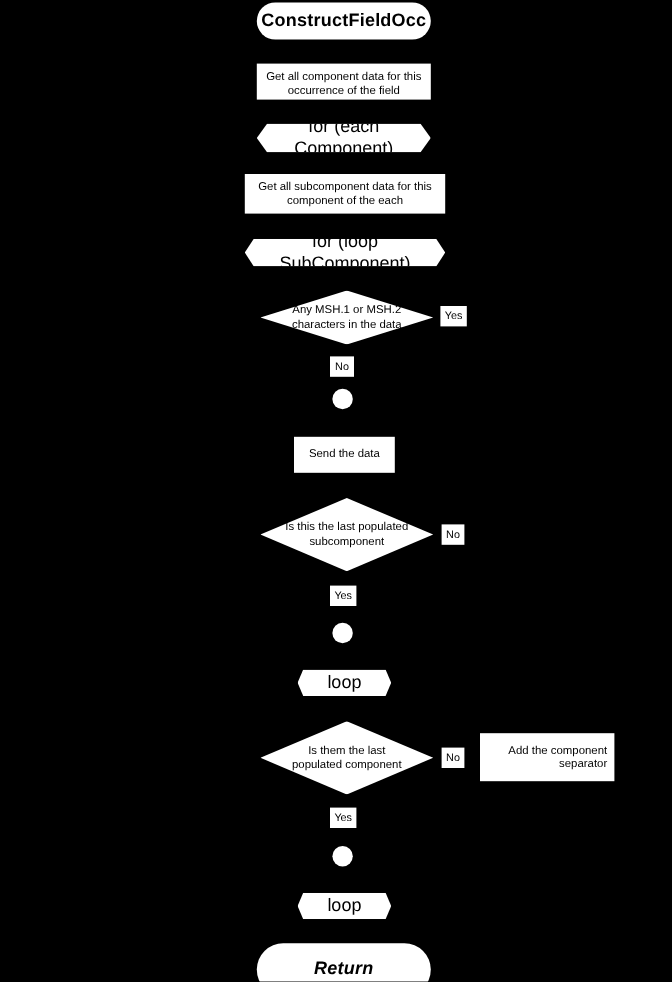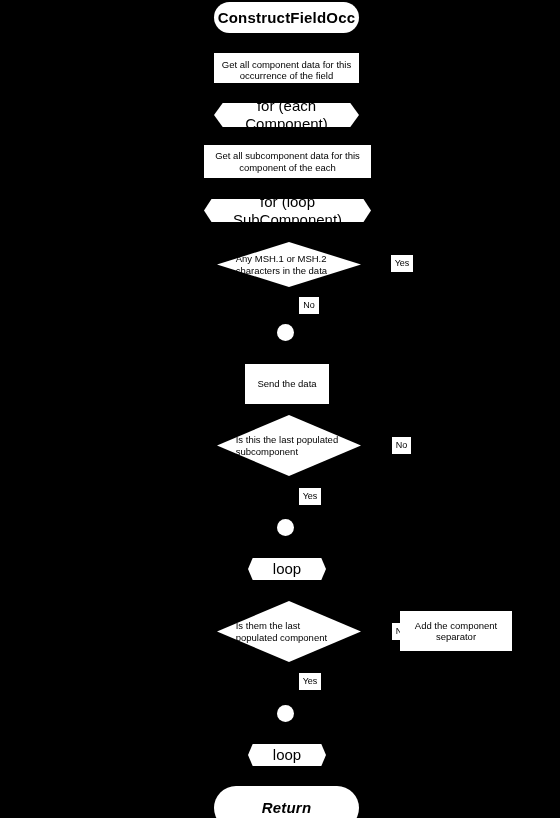--- a/index.html
+++ b/index.html
@@ -64,40 +64,39 @@
     left: 0; top: 0;
     width: 100%;
     height: 100%;
     background: #ffffff;
     clip-path: polygon(50% 0%, 100% 50%, 50% 100%, 0% 50%);
   }
   .diamond .dlabel {
     position: relative;
     z-index: 2;
     width: 74%;
-    text-align: left;
+    text-align: center;
     line-height: 1.2;
   }
   
   .connector {
     border-radius: 50%;
     background: #ffffff;
   }
   
   .edge-label {
     position: absolute;
     background: #ffffff;
     color: #000000;
     font-size: 9px;
     line-height: 1;
     display: flex;
     align-items: center;
     justify-content: center;
     box-sizing: border-box;
-    margin-left: 24px;
   }
   
   .link {
     position: absolute;
     background: #000000;
   }
 </style>
 </head>
 <body>
 
@@ -150,21 +149,21 @@
     <span>Yes</span>
   </div>
 
 
   <div class="edge-label" style="left:259px; top:297px; width:20px; height:17px;">
     <span>No</span>
   </div>
 
   <div class="node connector" style="left:261px; top:324px; width:17px; height:17px;"></div>
 
-  <div class="node process" style="left:229px; top:364px; width:84px; height:40px;">
+  <div class="node process" style="left:229px; top:364px; width:84px; height:30px;">
     <span>Send the data</span>
   </div>
 
   <div class="node diamond" style="left:201px; top:415px; width:144px; height:61px;">
     <div class="dshape"></div>
     <div class="dlabel">Is this the last populated subcomponent</div>
   </div>
 
   <div class="edge-label" style="left:352px; top:437px; width:19px; height:17px;">
     <span>No</span>
@@ -183,21 +182,21 @@
 
   <div class="node diamond" style="left:201px; top:601px; width:144px; height:61px;">
     <div class="dshape"></div>
     <div class="dlabel">Is them the last populated component</div>
   </div>
 
   <div class="edge-label" style="left:352px; top:623px; width:19px; height:17px;">
     <span>No</span>
   </div>
 
-  <div class="node process" style="left:384px; top:611px; width:112px; height:40px;">
+  <div class="node process" style="left:384px; top:611px; width:112px; height:40px;text-align:right;">
     <span>Add the component separator</span>
   </div>
 
   <div class="edge-label" style="left:259px; top:673px; width:22px; height:17px;">
     <span>Yes</span>
   </div>
 
   <div class="node connector" style="left:261px; top:705px; width:17px; height:17px;"></div>
 
   <div class="node hexagon" style="left:232px; top:744px; width:78px; height:22px;">

